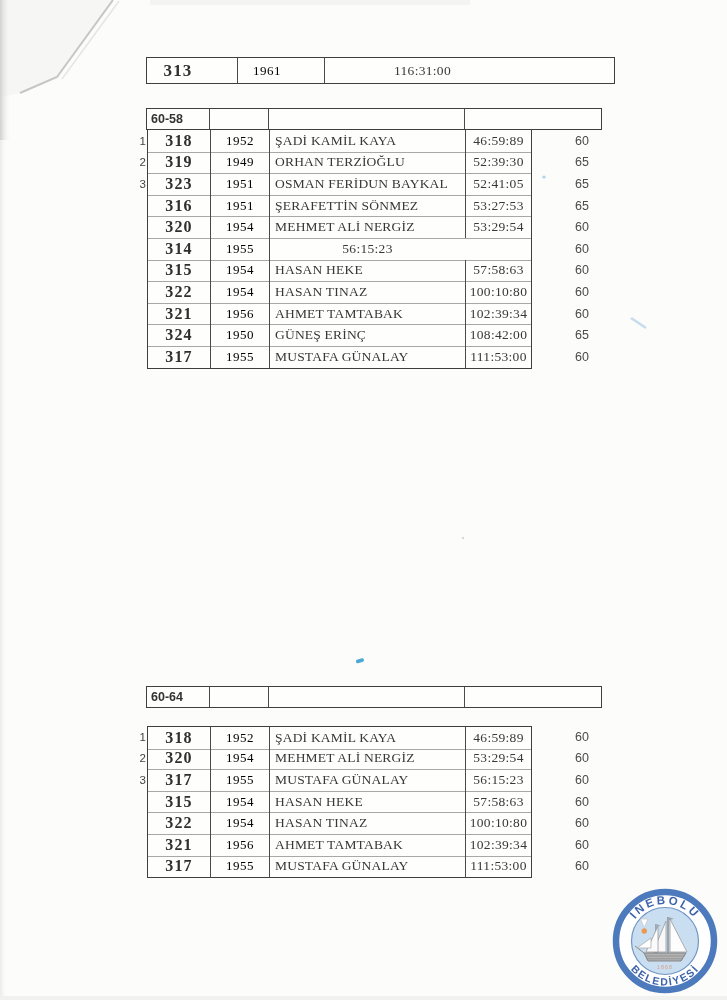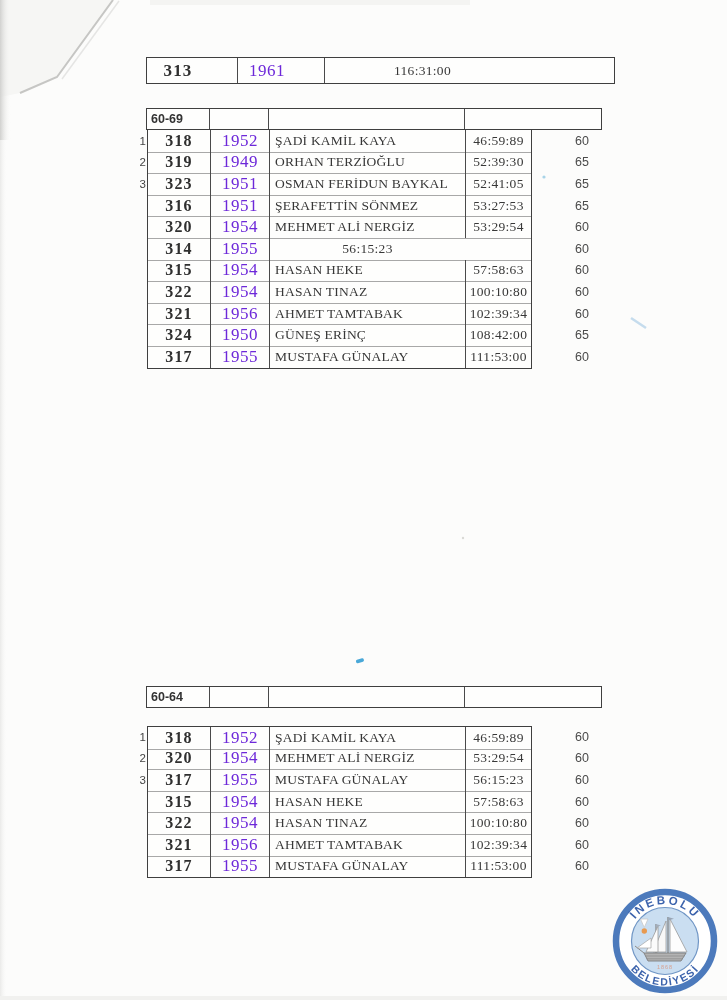--- a/index.html
+++ b/index.html
@@ -12,21 +12,21 @@
 
   
   .cells {
     display:grid; grid-template-columns:62px 59px 196px 66px;
     border:1.4px solid #3f3f3f; background:rgba(255,255,255,0.55);
     box-sizing:content-box;
   }
   .c { border-left:1px solid #4a4a4a; display:flex; align-items:center; justify-content:center; overflow:hidden; white-space:nowrap; }
   .c:first-child { border-left:none; }
   .bib  { font-weight:bold; font-size:16px; letter-spacing:1.2px; color:#2f2f2f; }
-  .year { font-size:17px; letter-spacing:0.5px; color:#6d28d9; }
+  .year { font-size:13px; letter-spacing:0.5px; color:#000000; }
   .name { justify-content:flex-start; padding-left:5px; font-size:13.5px; letter-spacing:0.2px; color:#373737; }
   .time { font-size:13.5px; letter-spacing:0.3px; color:#383838; }
 
   
   .toptable { position:absolute; left:146px; top:57px; }
   .toptable .cells { height:25px; }
   .toptable .bib { font-size:17px; }
 
   
   .group { position:absolute; left:134px; }
@@ -84,21 +84,21 @@
   <div class="toptable">
     <div class="cells" style="height:25px;gap:28px;">
       <div class="c bib">313</div>
       <div class="c year">1961</div>
       <div class="c time">116:31:00</div>
     </div>
   </div>
 
   <section class="group" style="top:108px;">
     <div class="gheader">
-      <div class="hc">60-69</div>
+      <div class="hc">60-58</div>
       <div class="hc"></div>
       <div class="hc"></div>
       <div class="hc"></div>
     </div>
     <div class="rows">
         <div class="drow">
     <div class="rank">1</div>
     <div class="cells">
       <div class="c bib">318</div>
       <div class="c year">1952</div>

